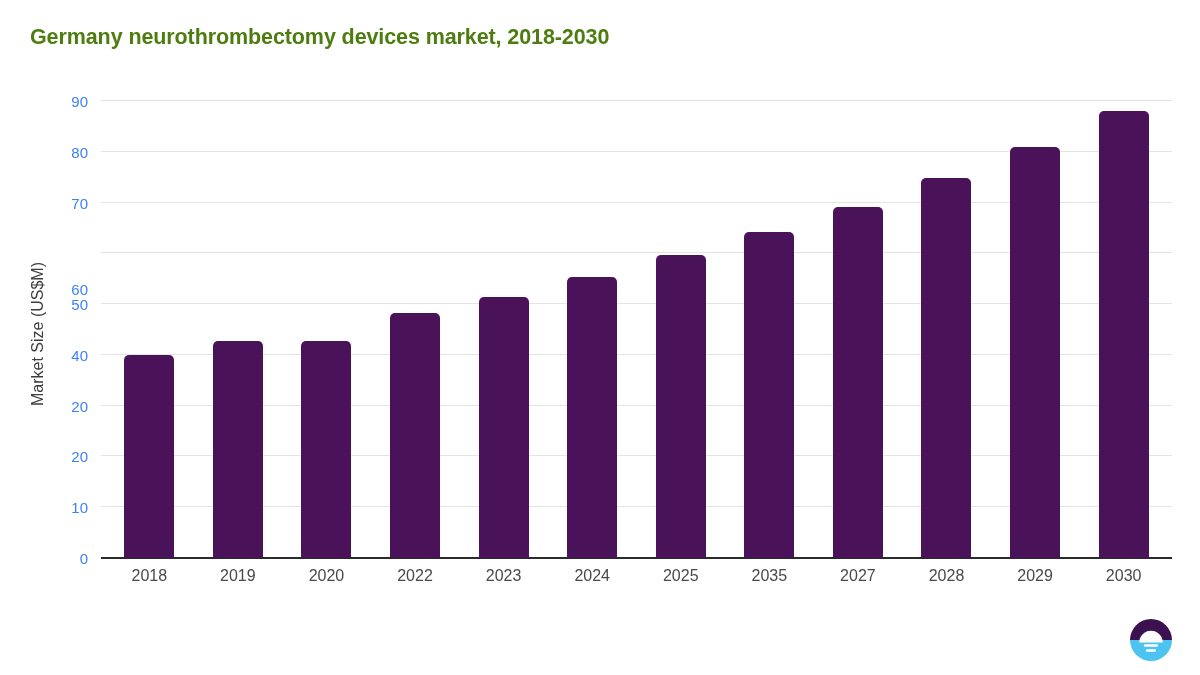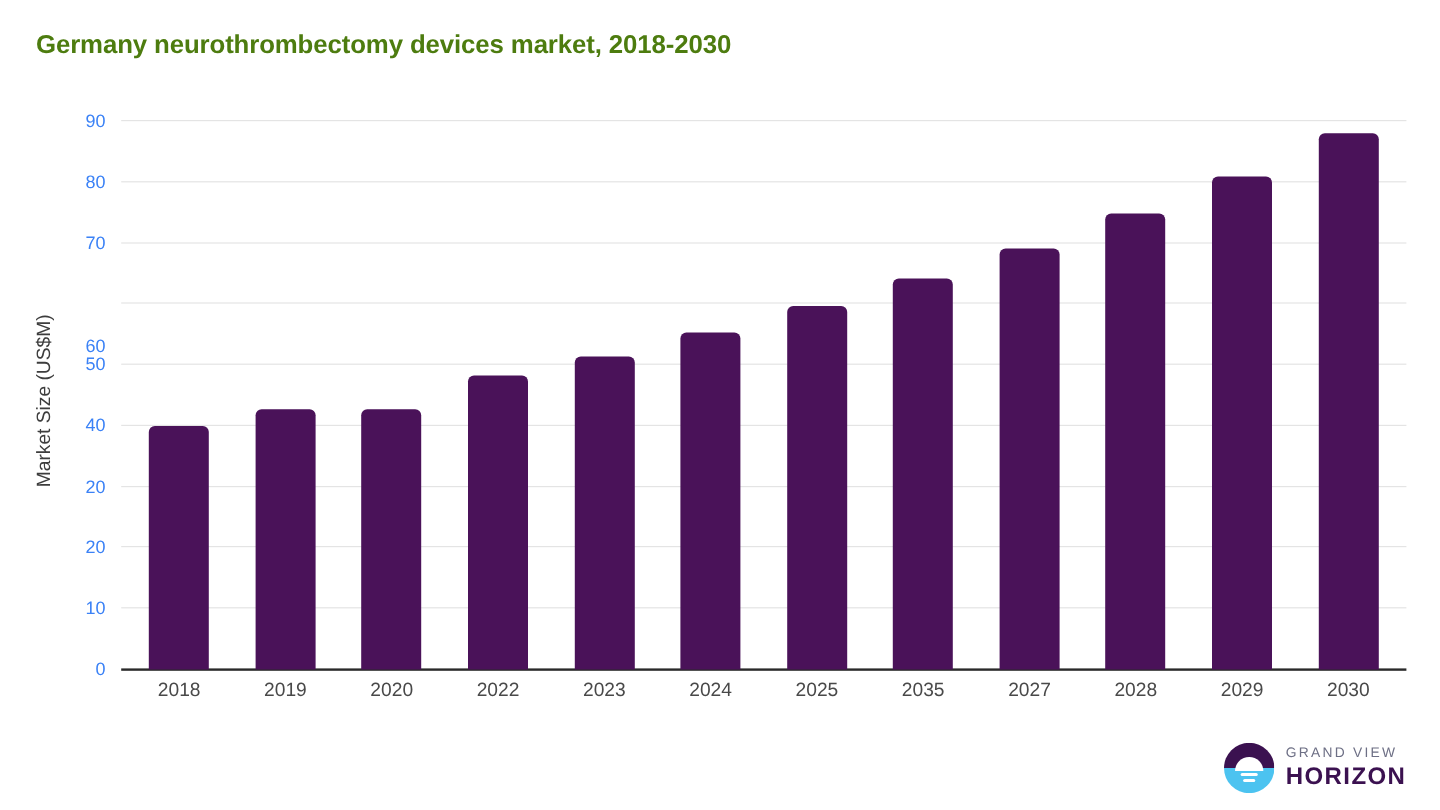--- a/index.html
+++ b/index.html
@@ -241,19 +241,15 @@
           </clipPath>
       </defs>
       <g clip-path="url(#circleClip)">
         <rect x="0" y="0" width="100" height="50" fill="#3b1150"></rect>
         <rect x="0" y="50" width="100" height="50" fill="#4cc3f0"></rect>
         <path d="M22 56 A28 28 0 0 1 78 56 Z" fill="#ffffff"></path>
         <rect x="33" y="60" width="34" height="6" rx="3" fill="#ffffff"></rect>
         <rect x="38" y="72" width="24" height="6" rx="3" fill="#ffffff"></rect>
       </g>
     </svg>
-    <div id="logo-text">
-      <span id="logo-text-top">GRAND VIEW</span>
-      <span id="logo-text-bottom">HORIZON</span>
-    </div>
   </div>
 
 </div>
 
 </body></html>

